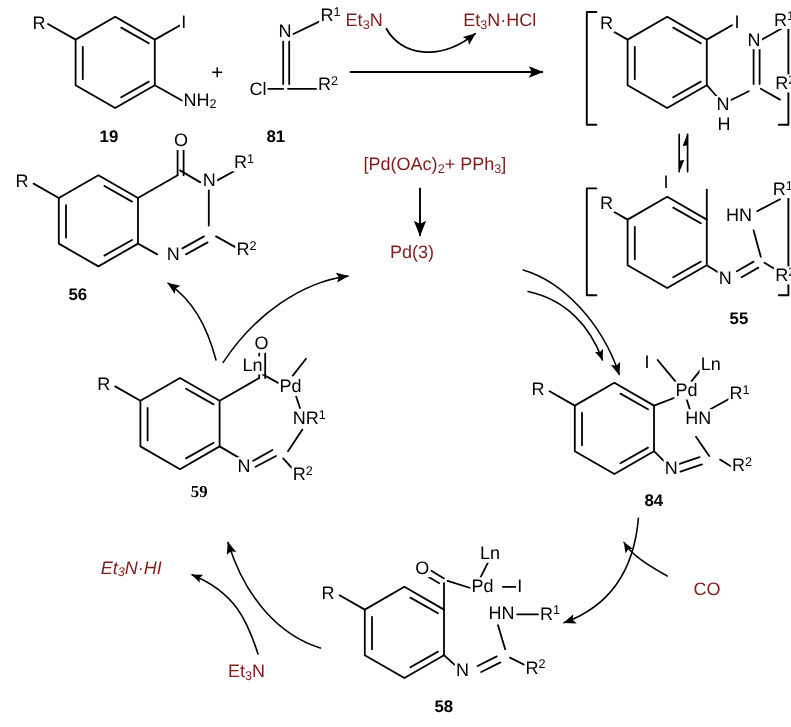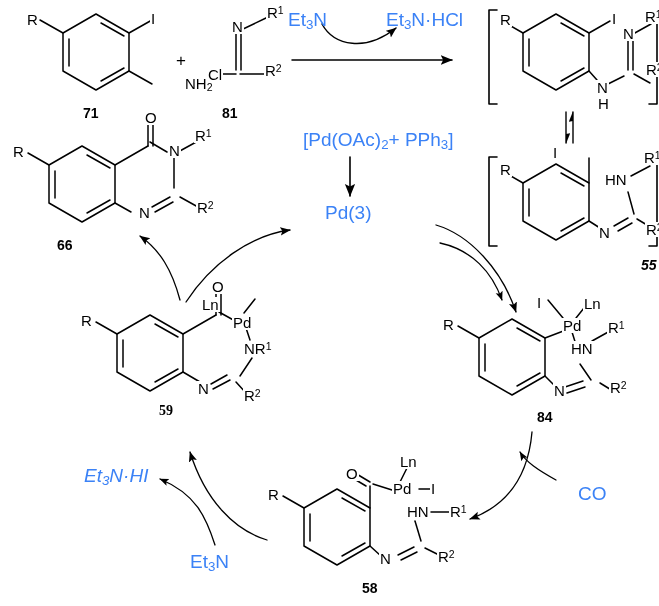--- a/index.html
+++ b/index.html
@@ -1,20 +1,20 @@
 <!DOCTYPE html>
 <html><head>
 <meta charset="utf-8">
 <style>
   html,body{margin:0;padding:0;background:#fff;}
   body{width:659px;height:606px;position:relative;overflow:hidden;
        font-family:"Liberation Sans",sans-serif;color:#000;}
   #scheme{position:absolute;left:0;top:0;width:659px;height:606px;}
   .lbl{position:absolute;font-family:"Liberation Sans",sans-serif;
-       font-size:19px;color:#3b82f6;white-space:nowrap;line-height:1;}
+       font-size:15px;color:#7f1d1d;white-space:nowrap;line-height:1;}
   .num{position:absolute;font-family:"Liberation Sans",sans-serif;
        font-size:14px;font-weight:bold;color:#000;white-space:nowrap;line-height:1;}
   .atom{position:absolute;font-family:"Liberation Sans",sans-serif;
         font-size:15px;color:#000;white-space:nowrap;line-height:1;background:#fff;padding:0 1px;}
   .plus{position:absolute;font-size:17px;line-height:1;}
   sub{font-size:70%;vertical-align:-0.22em;}
   sup{font-size:70%;vertical-align:0.42em;}
 </style>
 </head>
 <body>
@@ -190,22 +190,22 @@
 
     <path d="M180,300 C172,270 160,250 140,236" marker-end="url(#ah)" stroke-width="1.3"></path>
 
     <path d="M186,302 C212,262 252,235 290,230" marker-end="url(#ah)" stroke-width="1.3"></path>
 
   </g>
 </svg>
 
 <span class="atom" style="left:26px;top:12px;">R</span>
 <span class="atom" style="left:150px;top:11px;">I</span>
-<span class="atom" style="left:152px;top:76px;margin-left:32px;">NH<sub>2</sub></span>
-<span class="num" style="left:83px;top:106px;">71</span>
+<span class="atom" style="left:152px;top:76px;">NH<sub>2</sub></span>
+<span class="num" style="left:83px;top:106px;">19</span>
 
 <span class="plus" style="left:176px;top:52px;">+</span>
 
 <span class="atom" style="left:231px;top:19px;">N</span>
 <span class="atom" style="left:266px;top:5px;">R<sup>1</sup></span>
 <span class="atom" style="left:207px;top:67px;">Cl</span>
 <span class="atom" style="left:264px;top:63px;">R<sup>2</sup></span>
 <span class="num" style="left:222px;top:106px;">81</span>
 
 <span class="lbl" style="left:288px;top:10px;">Et<sub>3</sub>N</span>
@@ -221,29 +221,29 @@
 
 <span class="lbl" style="left:303px;top:130px;">[Pd(OAc)<sub>2</sub>+ PPh<sub>3</sub>]</span>
 <span class="lbl" style="left:325px;top:203px;">Pd(3)</span>
 
 <span class="atom" style="left:499px;top:162px;">R</span>
 <span class="atom" style="left:552px;top:145px;">I</span>
 <span class="atom" style="left:598px;top:225px;">N</span>
 <span class="atom" style="left:604px;top:172px;">HN</span>
 <span class="atom" style="left:643px;top:150px;">R<sup>1</sup></span>
 <span class="atom" style="left:645px;top:222px;">R<sup>2</sup></span>
-<span class="num" style="left:641px;top:258px;font-style:italic;">55</span>
+<span class="num" style="left:608px;top:258px;">55</span>
 
 <span class="atom" style="left:12px;top:144px;">R</span>
 <span class="atom" style="left:144px;top:110px;">O</span>
 <span class="atom" style="left:168px;top:143px;">N</span>
 <span class="atom" style="left:194px;top:128px;">R<sup>1</sup></span>
 <span class="atom" style="left:138px;top:205px;">N</span>
 <span class="atom" style="left:196px;top:200px;">R<sup>2</sup></span>
-<span class="num" style="left:57px;top:238px;">66</span>
+<span class="num" style="left:57px;top:238px;">56</span>
 
 <span class="atom" style="left:80px;top:313px;">R</span>
 <span class="atom" style="left:211px;top:279px;">O</span>
 <span class="atom" style="left:201px;top:297px;">Ln</span>
 <span class="atom" style="left:232px;top:315px;">Pd</span>
 <span class="atom" style="left:243px;top:341px;">NR<sup>1</sup></span>
 <span class="atom" style="left:197px;top:381px;">N</span>
 <span class="atom" style="left:243px;top:388px;">R<sup>2</sup></span>
 <span class="num" style="left:159px;top:404px;font-family:Liberation Serif, serif;">59</span>
 

